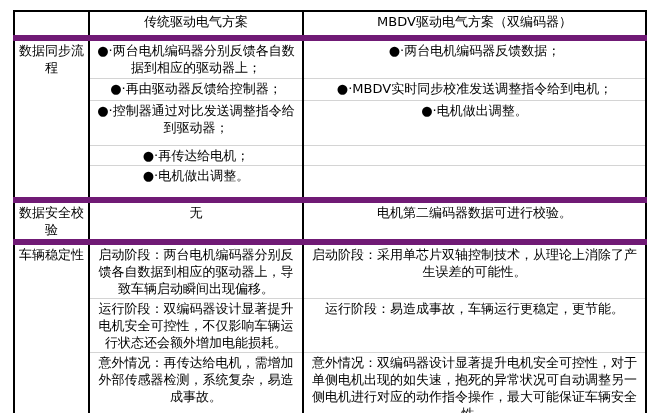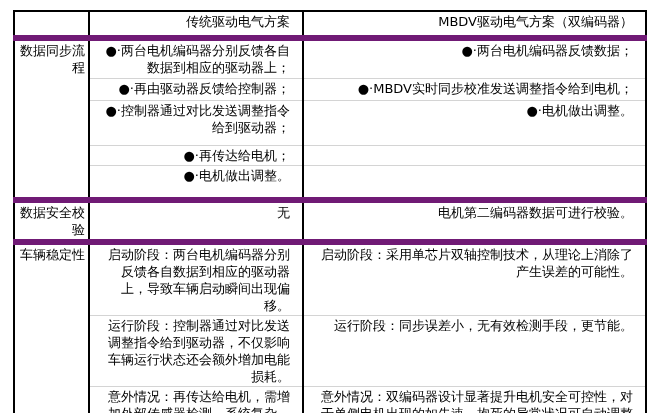--- a/index.html
+++ b/index.html
@@ -15,22 +15,22 @@
   }
   table.cmp {
     border-collapse: collapse;
     table-layout: fixed;
     width: 632px;
     margin: 10px 0 0 13px;
     border: 2px solid #000000;
   }
   th, td {
     vertical-align: top;
-    text-align: right;
-    padding: 1px 12px;
+    text-align: center;
+    padding: 1px 6px;
     line-height: 17px;
     font-weight: normal;
     border-left: 2px solid #000000;
     border-right: 2px solid #000000;
     overflow: hidden;
     word-break: break-all;
   }
   tr.hdr th {
     border-top: 2px solid #000000;
     border-bottom: 2px solid #000000;
@@ -95,21 +95,21 @@
     <td>无</td>
     <td>电机第二编码器数据可进行校验。</td>
   </tr>
 
   <tr class="mstart h56">
     <td class="lbl" rowspan="3">车辆稳定性</td>
     <td><b class="phase">启动阶段：</b><span>两台电机编码器分别反馈各自数据到相应的驱动器上，导致车辆启动瞬间出现偏移。</span></td>
     <td><b class="phase">启动阶段：</b><span>采用单芯片双轴控制技术，从理论上消除了产生误差的可能性。</span></td>
   </tr>
   <tr class="sub h50">
-    <td><b class="phase">运行阶段：</b><span>控制器通过对比发送调整指令给到驱动器，不仅影响车辆运行状态还会额外增加电能损耗。</span></td>
-    <td><b class="phase">运行阶段：</b><span>同步误差小，无有效检测手段，更节能。</span></td>
+    <td><b class="phase">运行阶段：</b><span>双编码器设计显著提升电机安全可控性，不仅影响车辆运行状态还会额外增加电能损耗。</span></td>
+    <td><b class="phase">运行阶段：</b><span>易造成事故，车辆运行更稳定，更节能。</span></td>
   </tr>
   <tr class="sub last h72">
     <td><b class="phase">意外情况：</b><span>再传达给电机，需增加外部传感器检测，系统复杂，易造成事故。</span></td>
     <td><b class="phase">意外情况：</b><span>双编码器设计显著提升电机安全可控性，对于单侧电机出现的如失速，抱死的异常状况可自动调整另一侧电机进行对应的动作指令操作，最大可能保证车辆安全性。</span></td>
   </tr>
 </tbody>
   </table>
 
 </body></html>

